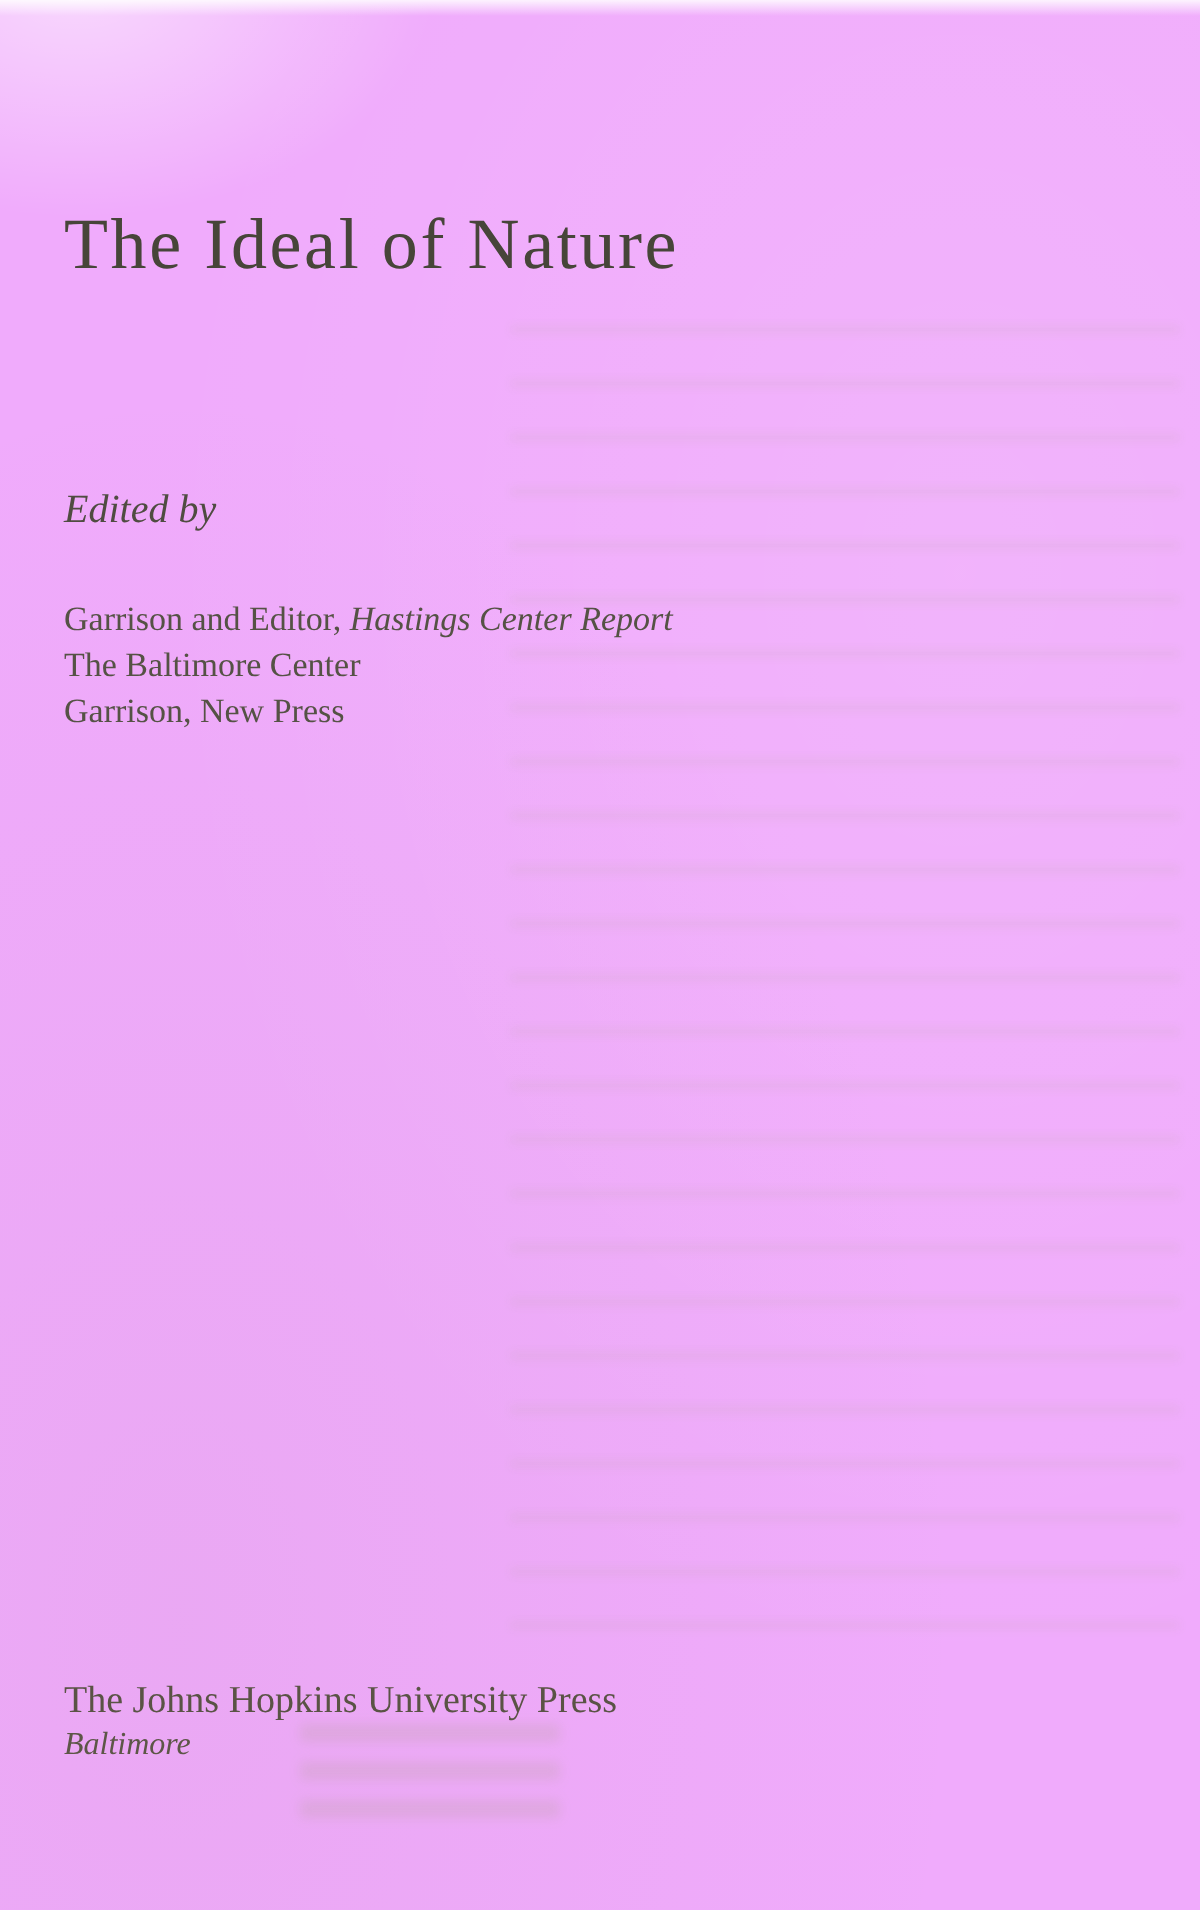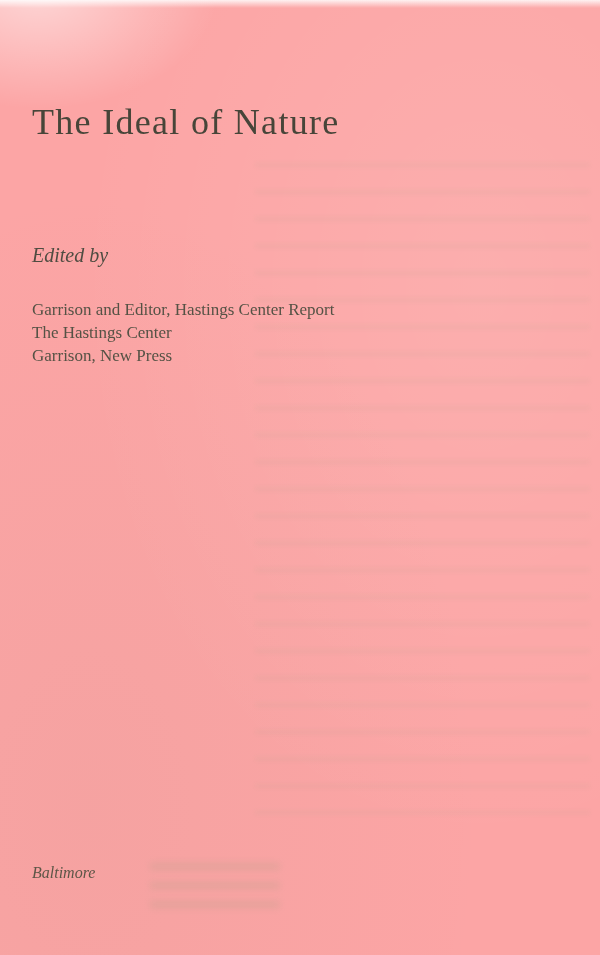--- a/index.html
+++ b/index.html
@@ -4,21 +4,21 @@
 <style>
   html, body {
     margin: 0;
     padding: 0;
     background: #ffffff;
   }
   .scan-page {
     position: relative;
     width: 600px;
     height: 955px;
-    background: #fca5a5;
+    background: #f0abfc;
     overflow: hidden;
     font-family: "Liberation Serif", serif;
     color: #4a4840;
   }
   
   .scan-top-edge {
     position: absolute;
     left: 0; top: 0;
     width: 100%; height: 8px;
     background: linear-gradient(180deg, rgba(255,255,255,0.85), rgba(255,255,255,0));
@@ -102,20 +102,21 @@
     font-size: 25px;
     letter-spacing: 0.4px;
     color: #4b4940;
   }
   .editor-role {
     top: 301px;
     font-size: 17px;
     color: #555245;
   }
   .editor-role .pub {
+    font-style: italic;
     margin-top: 12px;
   }
   .affiliation {
     top: 324px;
     font-size: 17px;
     color: #555245;
   }
   .location {
     top: 347px;
     font-size: 17px;
@@ -145,20 +146,21 @@
   <div class="show-through-block"></div>
 
   <div class="line book-title">The Ideal of Nature</div>
 
 
   <div class="line edited-by">Edited by</div>
 
 
   <div class="line editor-role"><span>Garrison and Editor, </span><span class="pub">Hastings Center Report</span></div>
 
-  <div class="line affiliation">The Hastings Center</div>
+  <div class="line affiliation">The Baltimore Center</div>
 
   <div class="line location">Garrison, New Press</div>
 
+  <div class="line publisher-name">The Johns Hopkins University Press</div>
 
   <div class="line publisher-city">Baltimore</div>
 
 </div>
 
 </body></html>

